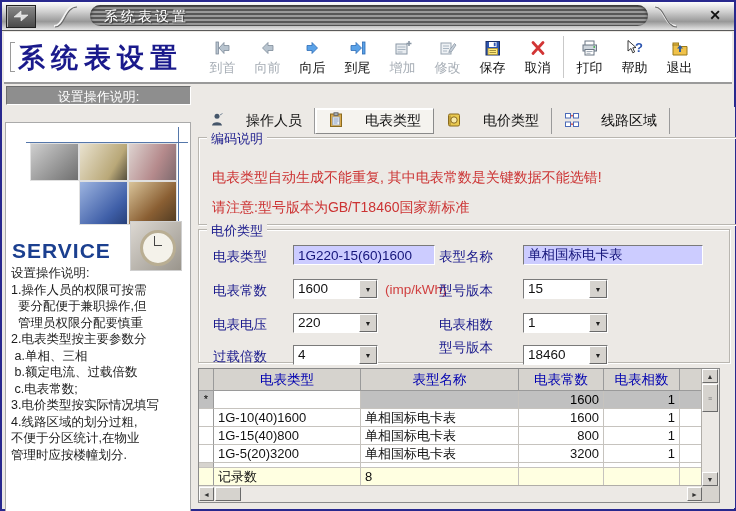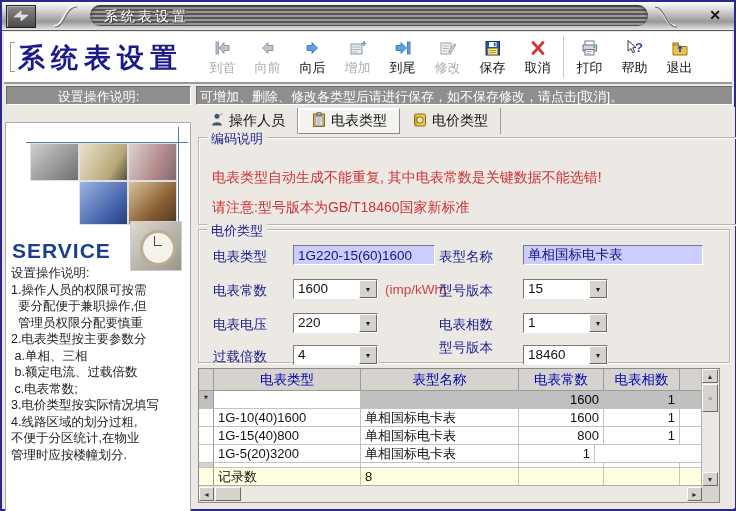--- a/index.html
+++ b/index.html
@@ -57,21 +57,21 @@
     background:#f4f2ea;border:3px solid #b9ae93;}
   .watch .hand1{position:absolute;left:23px;top:14px;width:1px;height:10px;background:#444;}
   .watch .hand2{position:absolute;left:23px;top:23px;width:8px;height:1px;background:#444;}
   .instructions{position:absolute;left:5px;top:142px;width:176px;font-size:12.5px;color:#1c1c1c;
     line-height:16.5px;white-space:pre-wrap;}
 
   
   .right-panel{position:absolute;left:193px;top:105px;width:540px;height:401px;background:#ece9e5;
     box-sizing:border-box;}
   .tabs{position:absolute;left:2px;top:1px;display:flex;align-items:stretch;height:26px;}
-  .tab{display:flex;align-items:center;gap:4px;padding:0 12px;font-size:14px;color:#111;
+  .tab{display:flex;align-items:center;gap:21px;padding:0 12px;font-size:14px;color:#111;
     border-right:1px solid #9a9a9a;}
   .tab.active{background:#f5f3ef;border:1px solid #8a8a8a;border-top-color:#ffffff;
     border-left-color:#ffffff;box-shadow:1px 1px 0 #fff inset;}
   .groupbox{position:absolute;border:1px solid #b9b6b0;box-shadow:1px 1px 0 #ffffff,inset 1px 1px 0 #ffffff;
     box-sizing:border-box;}
   .gb-title{position:absolute;top:-8px;left:8px;background:#ece9e5;padding:0 4px;font-size:13px;
     color:#1a1a8c;}
   .gb-encoding{left:3px;top:30px;width:608px;height:88px;}
   .enc-line{margin:0;padding-left:13px;color:#cc3333;font-size:14px;}
   .enc-line.l1{margin-top:31px;}
@@ -172,39 +172,39 @@
 
       <div class="tb-btn">
         <span class="ic">
           <svg width="20" height="18" viewBox="0 0 20 18">
               <polygon points="4,6.5 9,6.5 9,3.5 14.5,9 9,14.5 9,11.5 4,11.5" fill="#5aa2e8" stroke="#2e6cb5" stroke-width="0.8"></polygon>
             </svg>
         </span>
           <span class="lbl">向后</span>
       </div>
 
+      <div class="tb-btn">
+        <span class="ic">
+          <svg width="20" height="18" viewBox="0 0 20 18">
+              <polygon points="3,6.5 8,6.5 8,3.5 13.5,9 8,14.5 8,11.5 3,11.5" fill="#5aa2e8" stroke="#2e6cb5" stroke-width="0.8"></polygon>
+              <rect x="14.5" y="3" width="2.5" height="12" fill="#5aa2e8" stroke="#2e6cb5" stroke-width="0.8"></rect>
+            </svg>
+        </span>
+          <span class="lbl">到尾</span>
+      </div>
+
       <div class="tb-btn disabled">
         <span class="ic">
           <svg width="20" height="18" viewBox="0 0 20 18">
               <rect x="3" y="5" width="11" height="10" fill="#e8ecf0" stroke="#8a97a5"></rect>
               <path d="M4.5 8 h8 M4.5 10.5 h8 M4.5 13 h5" stroke="#a8b4c0" stroke-width="1"></path>
               <path d="M16 2 v5 M13.5 4.5 h5" stroke="#8a97a5" stroke-width="1.6"></path>
             </svg>
         </span>
           <span class="lbl">增加</span>
-      </div>
-
-      <div class="tb-btn">
-        <span class="ic">
-          <svg width="20" height="18" viewBox="0 0 20 18">
-              <polygon points="3,6.5 8,6.5 8,3.5 13.5,9 8,14.5 8,11.5 3,11.5" fill="#5aa2e8" stroke="#2e6cb5" stroke-width="0.8"></polygon>
-              <rect x="14.5" y="3" width="2.5" height="12" fill="#5aa2e8" stroke="#2e6cb5" stroke-width="0.8"></rect>
-            </svg>
-        </span>
-          <span class="lbl">到尾</span>
       </div>
 
 
       <div class="tb-btn disabled">
         <span class="ic">
           <svg width="20" height="18" viewBox="0 0 20 18">
               <rect x="3" y="4" width="10" height="11" fill="#eef1f4" stroke="#97a3b0"></rect>
               <path d="M5 7 h6 M5 9.5 h6 M5 12 h4" stroke="#aab6c2" stroke-width="1"></path>
               <path d="M16.5 4.5 L12 10.5 l-1.2 3 3-1.2 L18 6z" fill="#c7d0da" stroke="#8a97a5" stroke-width="0.8"></path>
             </svg>
@@ -267,21 +267,20 @@
               <polygon points="10,6 13,9.5 11,9.5 11,13 9,13 9,9.5 7,9.5" fill="#2f5a9e"></polygon>
             </svg>
         </span>
           <span class="lbl">退出</span>
       </div>
 
     </div>
   </div>
 
   <div class="bar left">设置操作说明:</div>
-  <div class="bar right">可增加、删除、修改各类型后请进行保存，如不保存修改，请点击[取消]。</div>
 
   <div class="left-panel">
     <div class="cross-h"></div>
     <div class="cross-v"></div>
     <div class="tile" style="left:24px;top:20px;width:49px;height:38px;background:linear-gradient(135deg,#cfcfcf,#6f6f6f);"></div>
     <div class="tile" style="left:73px;top:20px;width:49px;height:38px;background:linear-gradient(120deg,#e9e2cf,#b9a878 70%,#56503e);"></div>
     <div class="tile" style="left:122px;top:20px;width:49px;height:38px;background:linear-gradient(115deg,#ddd3d0,#b58a8c 60%,#7e6a6e);"></div>
     <div class="tile" style="left:73px;top:58px;width:49px;height:44px;background:linear-gradient(135deg,#9db4e0,#3f5fa8 70%,#27407a);"></div>
     <div class="tile" style="left:122px;top:58px;width:49px;height:44px;background:linear-gradient(135deg,#d9c49a,#8a5f33 60%,#4e3a22);"></div>
     <div class="watch">
@@ -331,20 +330,32 @@
       <div class="tab">
         <span>
           <svg width="16" height="16" viewBox="0 0 16 16">
               <rect x="2.5" y="2" width="11" height="12" rx="1.5" fill="#e9c94f" stroke="#8a6a1e"></rect>
               <circle cx="8" cy="8" r="3.2" fill="#f7e9a8" stroke="#8a6a1e"></circle>
               <path d="M4 3.5 v10" stroke="#8a6a1e" stroke-width="0.8"></path>
             </svg>
         </span>
         <span>电价类型</span>
       </div>
+      <div class="tab">
+        <span>
+          <svg width="16" height="16" viewBox="0 0 16 16">
+              <rect x="1.5" y="1.5" width="5" height="4.5" fill="#ffffff" stroke="#4a6ab8"></rect>
+              <rect x="9.5" y="1.5" width="5" height="4.5" fill="#ffffff" stroke="#4a6ab8"></rect>
+              <rect x="1.5" y="10" width="5" height="4.5" fill="#ffffff" stroke="#4a6ab8"></rect>
+              <rect x="9.5" y="10" width="5" height="4.5" fill="#ffffff" stroke="#4a6ab8"></rect>
+              <path d="M7.2 3.7 h1.6 M8 2.9 v1.6 M7.2 12.2 h1.6 M8 11.4 v1.6" stroke="#d04040" stroke-width="1"></path>
+            </svg>
+        </span>
+        <span>线路区域</span>
+      </div>
     </div>
 
     <div class="groupbox gb-encoding">
       <div class="gb-title">编码说明</div>
       <p class="enc-line l1">电表类型自动生成不能重复, 其中电表常数是关键数据不能选错!</p>
       <p class="enc-line l2">请注意:型号版本为GB/T18460国家新标准</p>
     </div>
 
     <div class="groupbox gb-params">
       <div class="gb-title">电价类型</div>
@@ -420,20 +431,21 @@
           <div class="gcell gc1">1G-15(40)800</div>
           <div class="gcell gc2">单相国标电卡表</div>
           <div class="gcell gc3">800</div>
           <div class="gcell gc4">1</div>
           <div class="gcell gc-fill"></div>
         </div>
         <div class="grow gdata">
           <div class="gcell gc-sel"></div>
           <div class="gcell gc1">1G-5(20)3200</div>
           <div class="gcell gc2">单相国标电卡表</div>
+          <div class="gcell gc3">3200</div>
           <div class="gcell gc4">1</div>
           <div class="gcell gc-fill"></div>
         </div>
         <div class="grow ggap">
           <div class="gcell gc-sel"></div>
             <div class="gcell gc1"></div>
             <div class="gcell gc2"></div>
           <div class="gcell gc3"></div>
             <div class="gcell gc4"></div>
             <div class="gcell gc-fill"></div>

